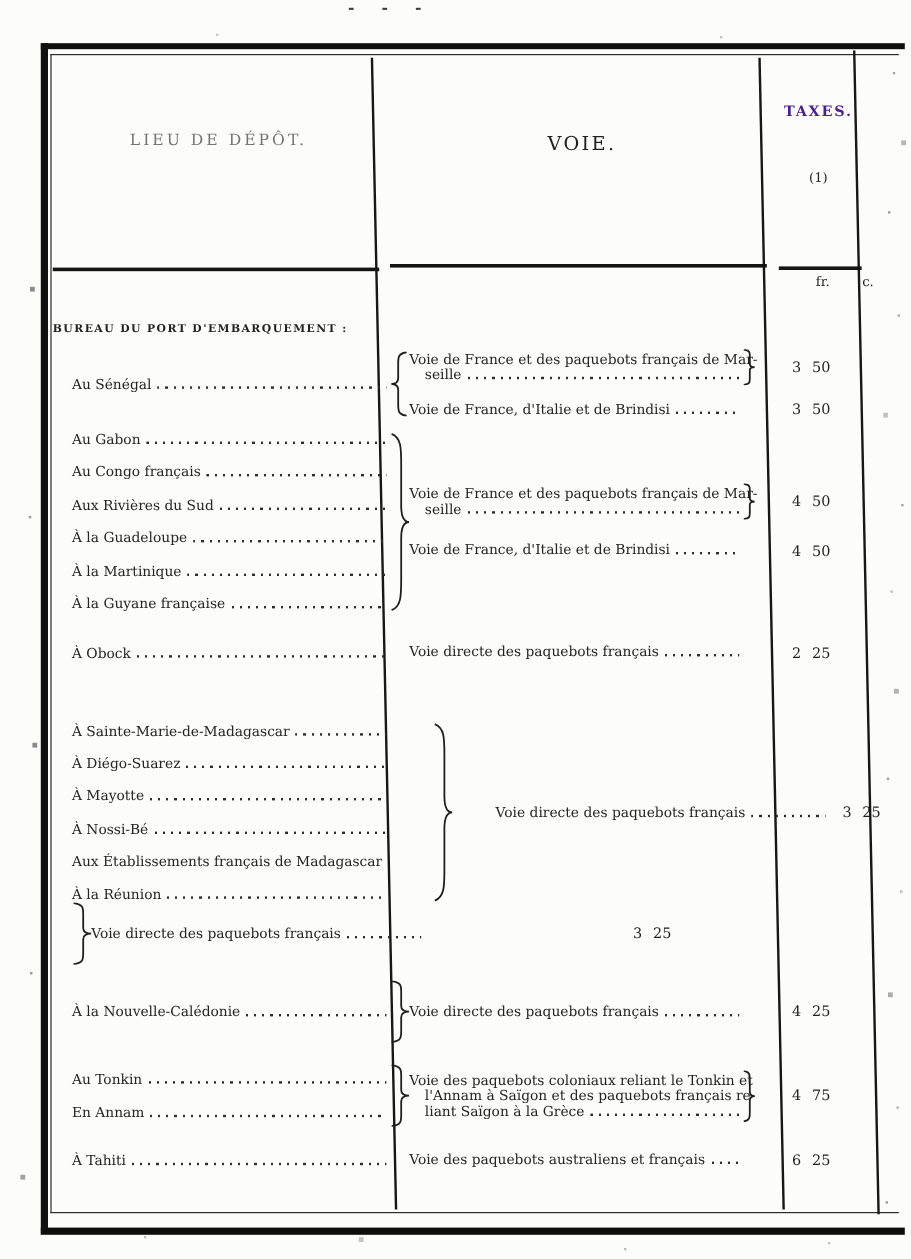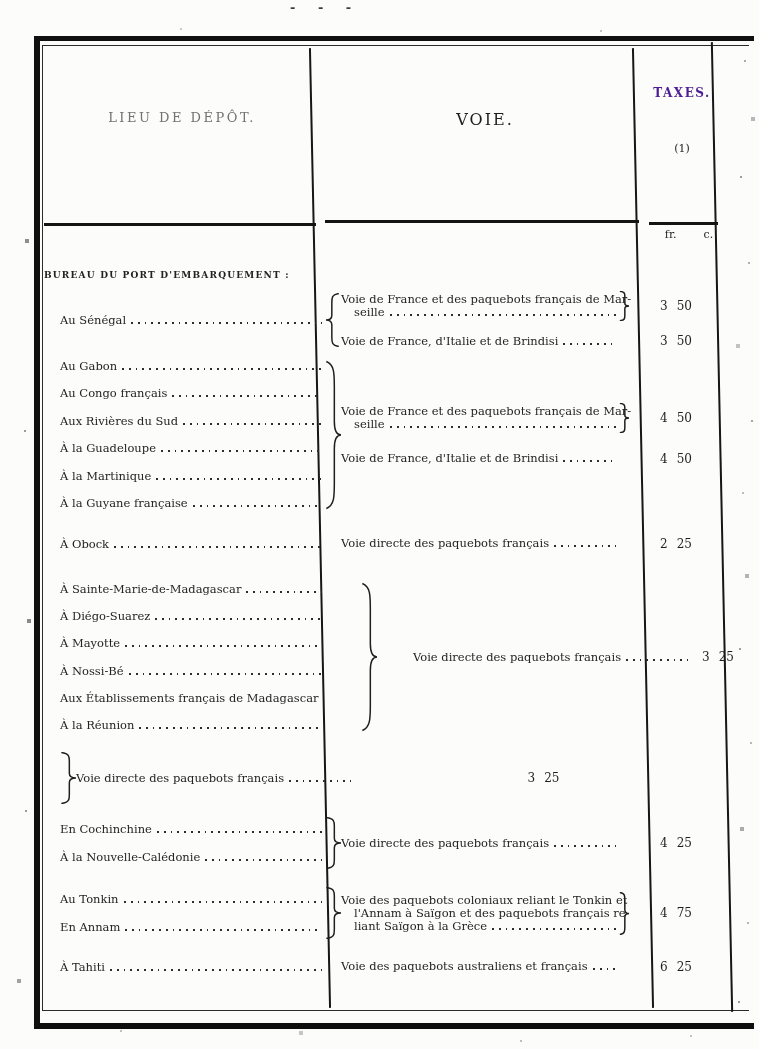--- a/index.html
+++ b/index.html
@@ -26,30 +26,30 @@
   .r2{left:325px;top:220px;width:314px;}
   .r3{left:649px;top:222px;width:69px;}
   
   .h-lieu{position:absolute;left:44px;top:110px;width:276px;text-align:center;
     font-size:13px;letter-spacing:2.5px;color:#737373;}
   .h-voie{position:absolute;left:330px;top:110px;width:310px;text-align:center;
     font-size:16px;letter-spacing:2px;color:#1f1f1f;}
   .h-taxes{position:absolute;left:644px;top:86px;width:76px;text-align:center;
     font-size:12px;letter-spacing:1.5px;font-weight:bold;color:#4c1d95;}
   .h-note{position:absolute;left:644px;top:142px;width:76px;text-align:center;font-size:11px;}
-  .units{position:absolute;left:653px;top:228px;width:72px;display:flex;
+  .units{position:absolute;left:668px;top:228px;width:72px;display:flex;
     justify-content:center;gap:27px;font-size:11px;}
   .sect{position:absolute;left:44px;top:270px;width:278px;text-align:left;
     font-size:9px;font-weight:bold;letter-spacing:1.2px;color:#222;}
   
   .group{position:absolute;left:60px;width:662px;display:flex;}
   .g0{top:288px;height:64px;}
   .g1{top:352px;height:165px;}
   .g2{top:527px;height:33px;}
-  .g3{top:575px;height:164px;gap:36px;}
+  .g3{top:595px;height:164px;gap:36px;}
   .g4{top:750px;height:56px;}
   .g5{top:815px;height:56px;}
   .g6{top:885px;height:56px;}
   .g7{top:952px;height:29px;}
   .places{width:265px;display:flex;flex-direction:column;justify-content:space-around;}
   .place{display:flex;align-items:baseline;white-space:nowrap;}
   .bracezone{width:16px;display:flex;align-items:center;justify-content:center;}
   .routes{flex:1 1 auto;display:flex;flex-direction:column;justify-content:center;}
   .g0 .routes{gap:12px;}
   .g1 .routes{gap:18px;}
@@ -332,24 +332,20 @@
             <div class="tax">
               <span>3</span>
               <span>25</span>
             </div>
           </div>
         </div>
       </div>
       <div class="group g5">
         <div class="places">
           <div class="place">
-            <span>En Cochinchine</span>
-            <span class="leader"></span>
-          </div>
-          <div class="place">
             <span>À la Nouvelle-Calédonie</span>
             <span class="leader"></span>
           </div>
         </div>
         <div class="bracezone">
           <svg viewBox="0 0 12 100" preserveAspectRatio="none" width="16" height="52">
             <path d="M1,1 C7,3 7,9 7,18 L7,41 C7,47 8.5,50 12,50 C8.5,50 7,53 7,59 L7,82 C7,91 7,97 1,99" fill="none" stroke="#1f1f1f" stroke-width="1.5" vector-effect="non-scaling-stroke"></path>
           </svg>
         </div>
         <div class="routes">

